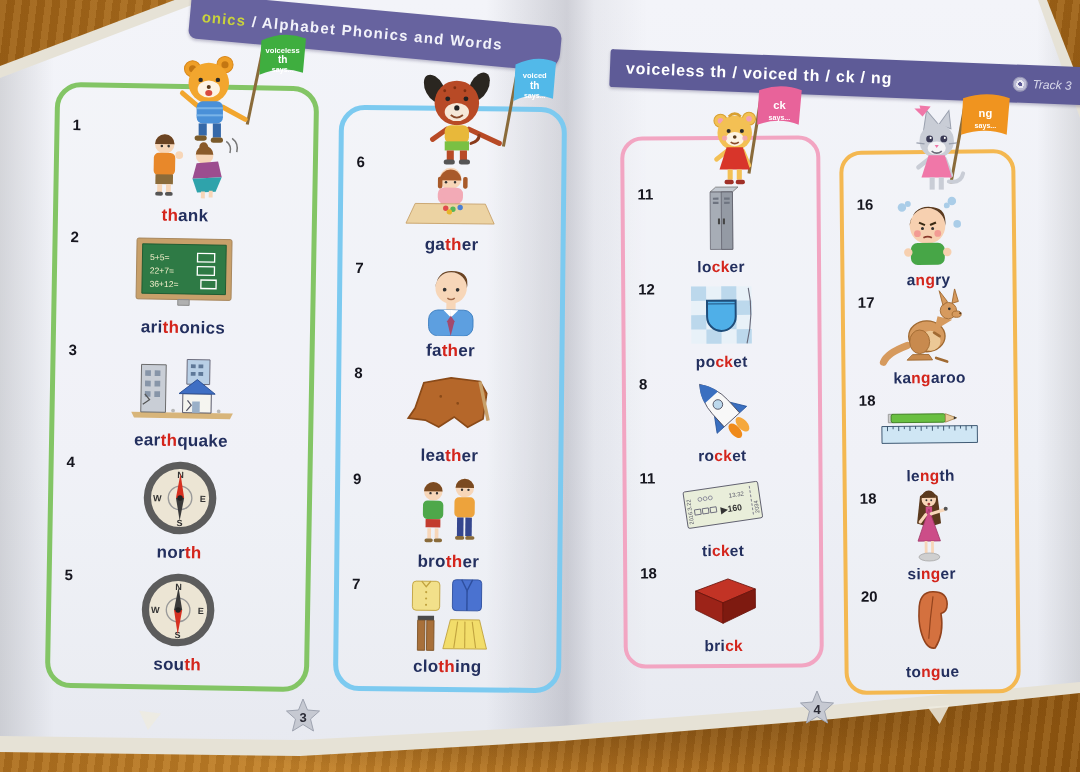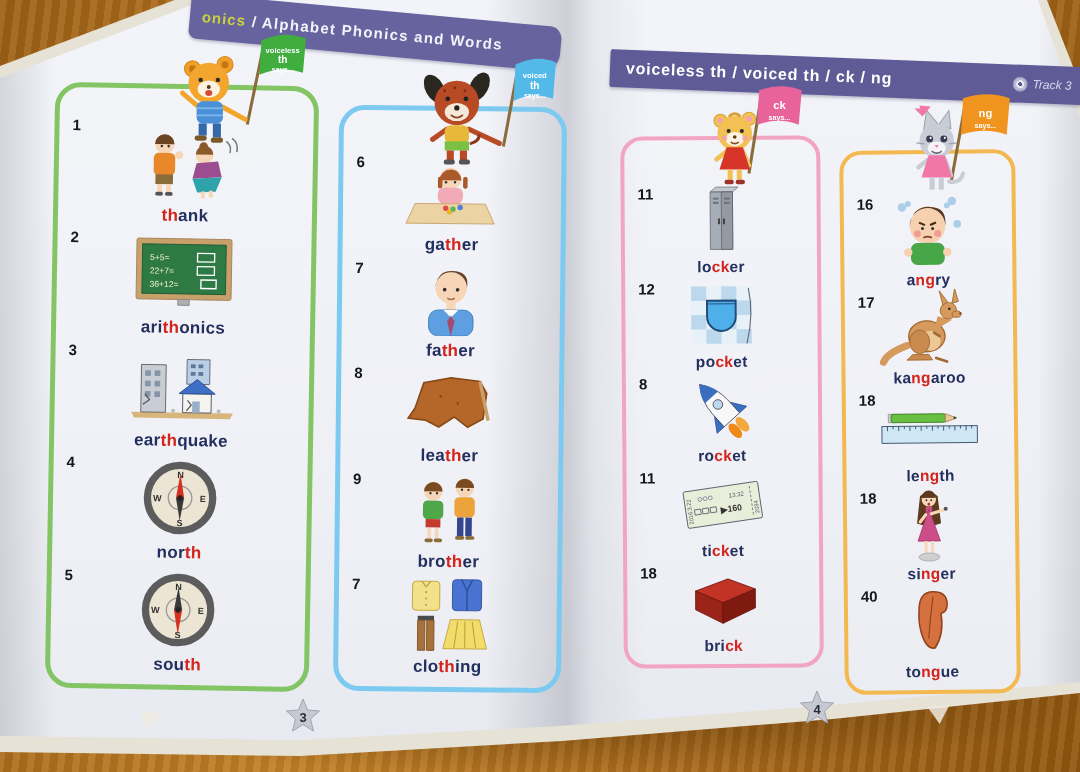--- a/index.html
+++ b/index.html
@@ -500,21 +500,21 @@
           <line x1="31" y1="37" x2="24" y2="46" stroke="#f7d6b8" stroke-width="4" stroke-linecap="round"></line>
           <line x1="31" y1="70" x2="31" y2="85" stroke="#f7d6b8" stroke-width="3.5"></line>
           <line x1="39" y1="70" x2="39" y2="85" stroke="#f7d6b8" stroke-width="3.5"></line>
           <ellipse cx="35" cy="90" rx="13" ry="5" fill="#cfcfcf" stroke="#a8a8a8"></ellipse>
         </svg>
       </div>
       <div class="item-word"><span>si</span><span class="hl">ng</span><span>er</span></div>
     </div>
 
     <div class="item">
-      <span class="item-num">40</span>
+      <span class="item-num">20</span>
       <div class="item-art">
         <svg width="76" height="72" viewBox="0 0 85 92">
           <path d="M26,30 Q26,6 44,6 Q62,6 62,22 Q62,32 54,34 Q58,60 46,78 Q34,80 28,56 Q25,44 26,30 Z" fill="#d4713f" stroke="#93431d" stroke-width="2"></path>
           <path d="M44,12 Q40,40 38,66" stroke="#93431d" stroke-width="1.5" fill="none"></path>
         </svg>
       </div>
       <div class="item-word"><span>to</span><span class="hl">ng</span><span>ue</span></div>
     </div>
   </div>
 

